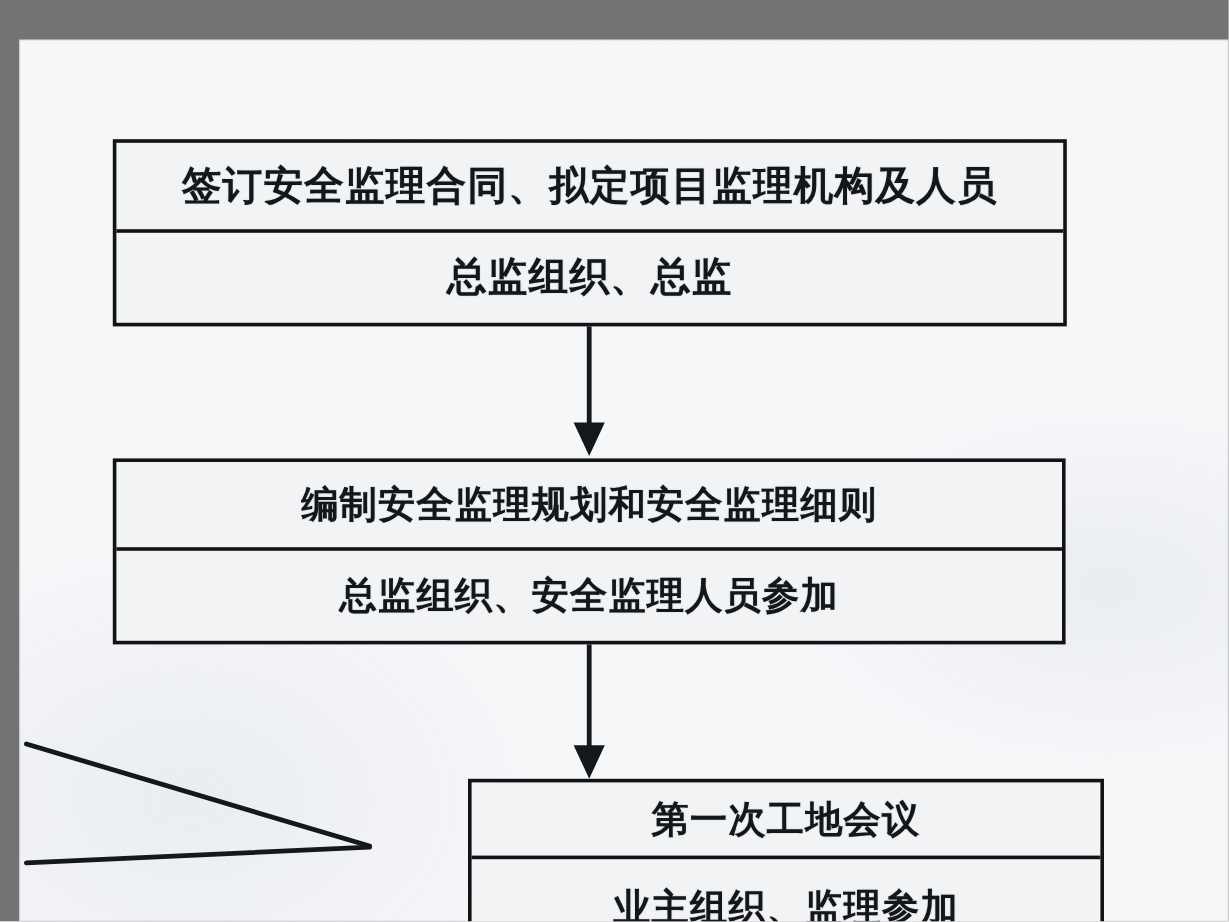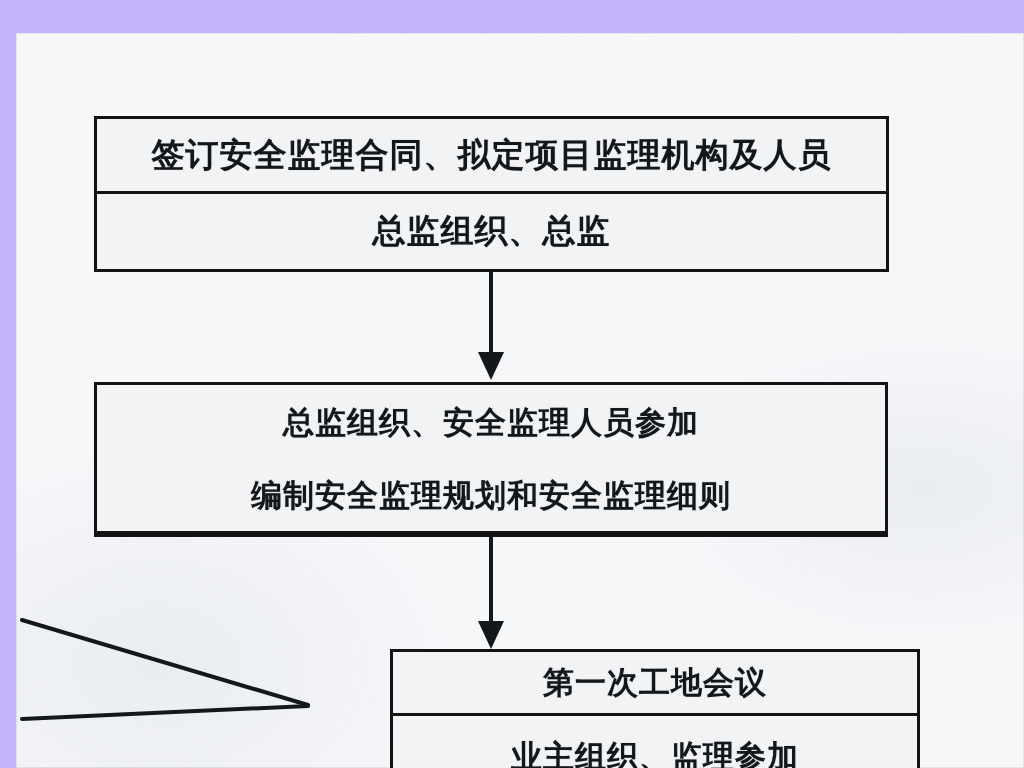--- a/index.html
+++ b/index.html
@@ -6,21 +6,21 @@
   html, body {
     margin: 0;
     padding: 0;
     background: #ffffff;
   }
   #page {
     position: relative;
     width: 1024px;
     height: 768px;
     overflow: hidden;
-    background: #c4b5fd;
+    background: #737373;
     font-family: "DejaVu Sans", "Liberation Sans", sans-serif;
     text-decoration: underline;
   }
 
   
   #slide-area {
     position: absolute;
     left: 16px;
     top: 33px;
     width: 1008px;
@@ -144,25 +144,25 @@
         <span class="box-text">总监组织、总监</span>
       </div>
     </div>
 
     <div class="connector" id="connector-1">
       <div class="stem"></div>
       <div class="head"></div>
     </div>
 
     <div class="flow-box" id="box-plan">
+      <div class="box-row row-a divided">
+        <span class="box-text">编制安全监理规划和安全监理细则</span>
+      </div>
       <div class="box-row row-b">
         <span class="box-text">总监组织、安全监理人员参加</span>
-      </div>
-      <div class="box-row row-a divided">
-        <span class="box-text">编制安全监理规划和安全监理细则</span>
       </div>
     </div>
 
     <div class="connector" id="connector-2">
       <div class="stem"></div>
       <div class="head"></div>
     </div>
 
     <div class="flow-box" id="box-meeting">
       <div class="box-row row-a divided">

